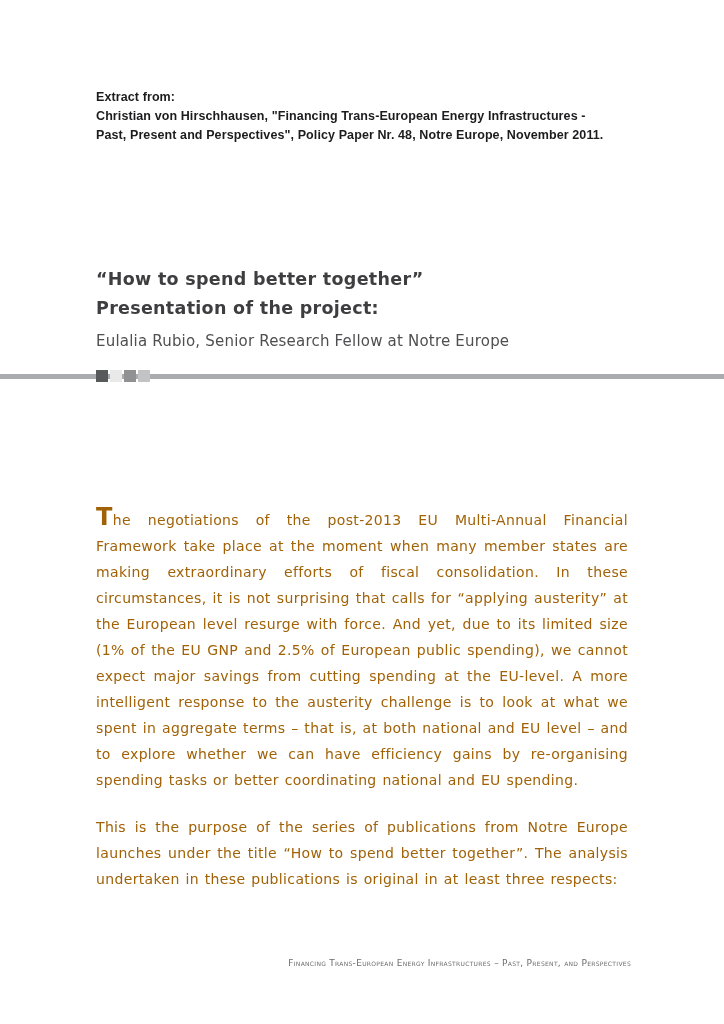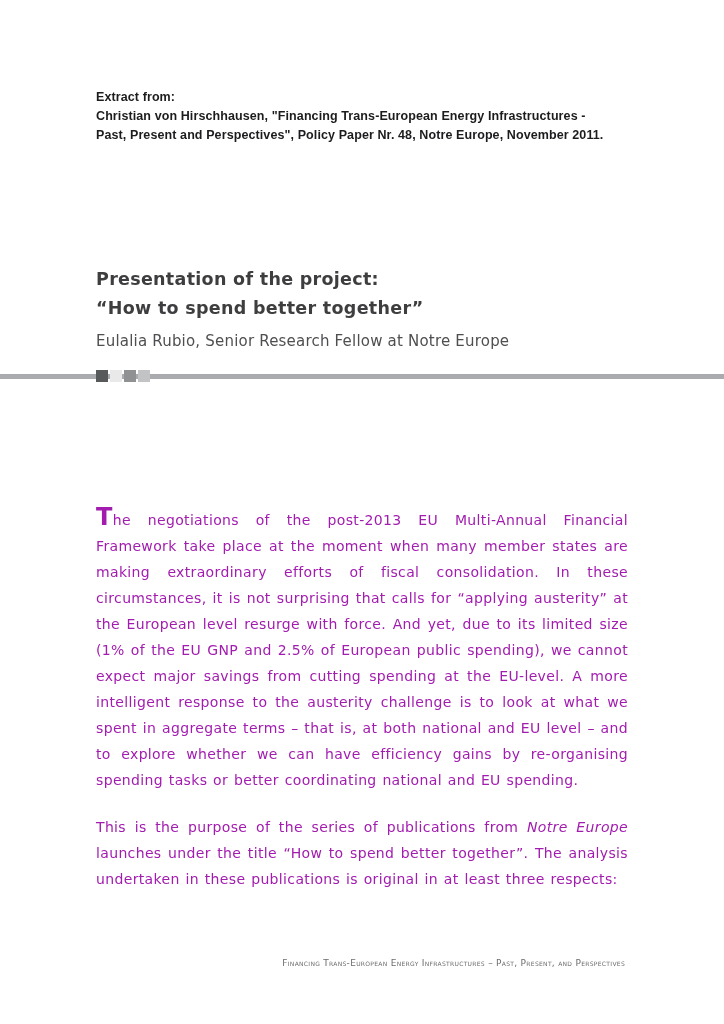--- a/index.html
+++ b/index.html
@@ -51,38 +51,38 @@
   .divider-squares {
     position: absolute;
     left: 0; top: 0;
     display: flex;
     gap: 2px;
   }
   .sq { width: 12px; height: 12px; display: inline-block; }
 
   .body-text {
     margin-top: 122px;
-    color: #a21caf;
+    color: #a16207;
     font-size: 14px;
     line-height: 26px;
     text-align: justify;
     letter-spacing: 0.35px;
     word-spacing: 1px;
   }
   .dropcap {
     font-size: 24px;
     font-weight: bold;
     line-height: 1;
   }
   .para2 { margin-top: 21px; }
-  .italic-inline { font-style: italic; }
+  .italic-inline { }
 
   .footer {
     position: absolute;
-    left: 96px; right: 99px;
+    left: 96px; right: 93px;
     bottom: 56px;
     text-align: right;
     font-variant: small-caps;
     font-size: 9px;
     letter-spacing: 0.3px;
     color: #6b6c6e;
     white-space: nowrap;
   }
 </style>
 </head>
@@ -90,22 +90,22 @@
 
 <div class="page">
 
   <div class="extract">
     <div>Extract from:</div>
     <div>Christian von Hirschhausen, "Financing Trans-European Energy Infrastructures -</div>
     <div>Past, Present and Perspectives", Policy Paper Nr. 48, Notre Europe, November 2011.</div>
   </div>
 
   <div class="title-block">
+    <div class="title-line">“How to spend better together”</div>
     <div class="title-line">Presentation of the project:</div>
-    <div class="title-line">“How to spend better together”</div>
     <div class="author">Eulalia Rubio, Senior Research Fellow at Notre Europe</div>
   </div>
 
   <div class="divider">
     <div class="divider-bar" style="background: rgb(169, 171, 174);"></div>
     <div class="divider-squares">
       <span class="sq" style="background: rgb(88, 89, 91);"></span>
       <span class="sq" style="background: rgb(233, 233, 233);"></span>
       <span class="sq" style="background: rgb(143, 145, 147);"></span>
       <span class="sq" style="background: rgb(194, 195, 197);"></span>

